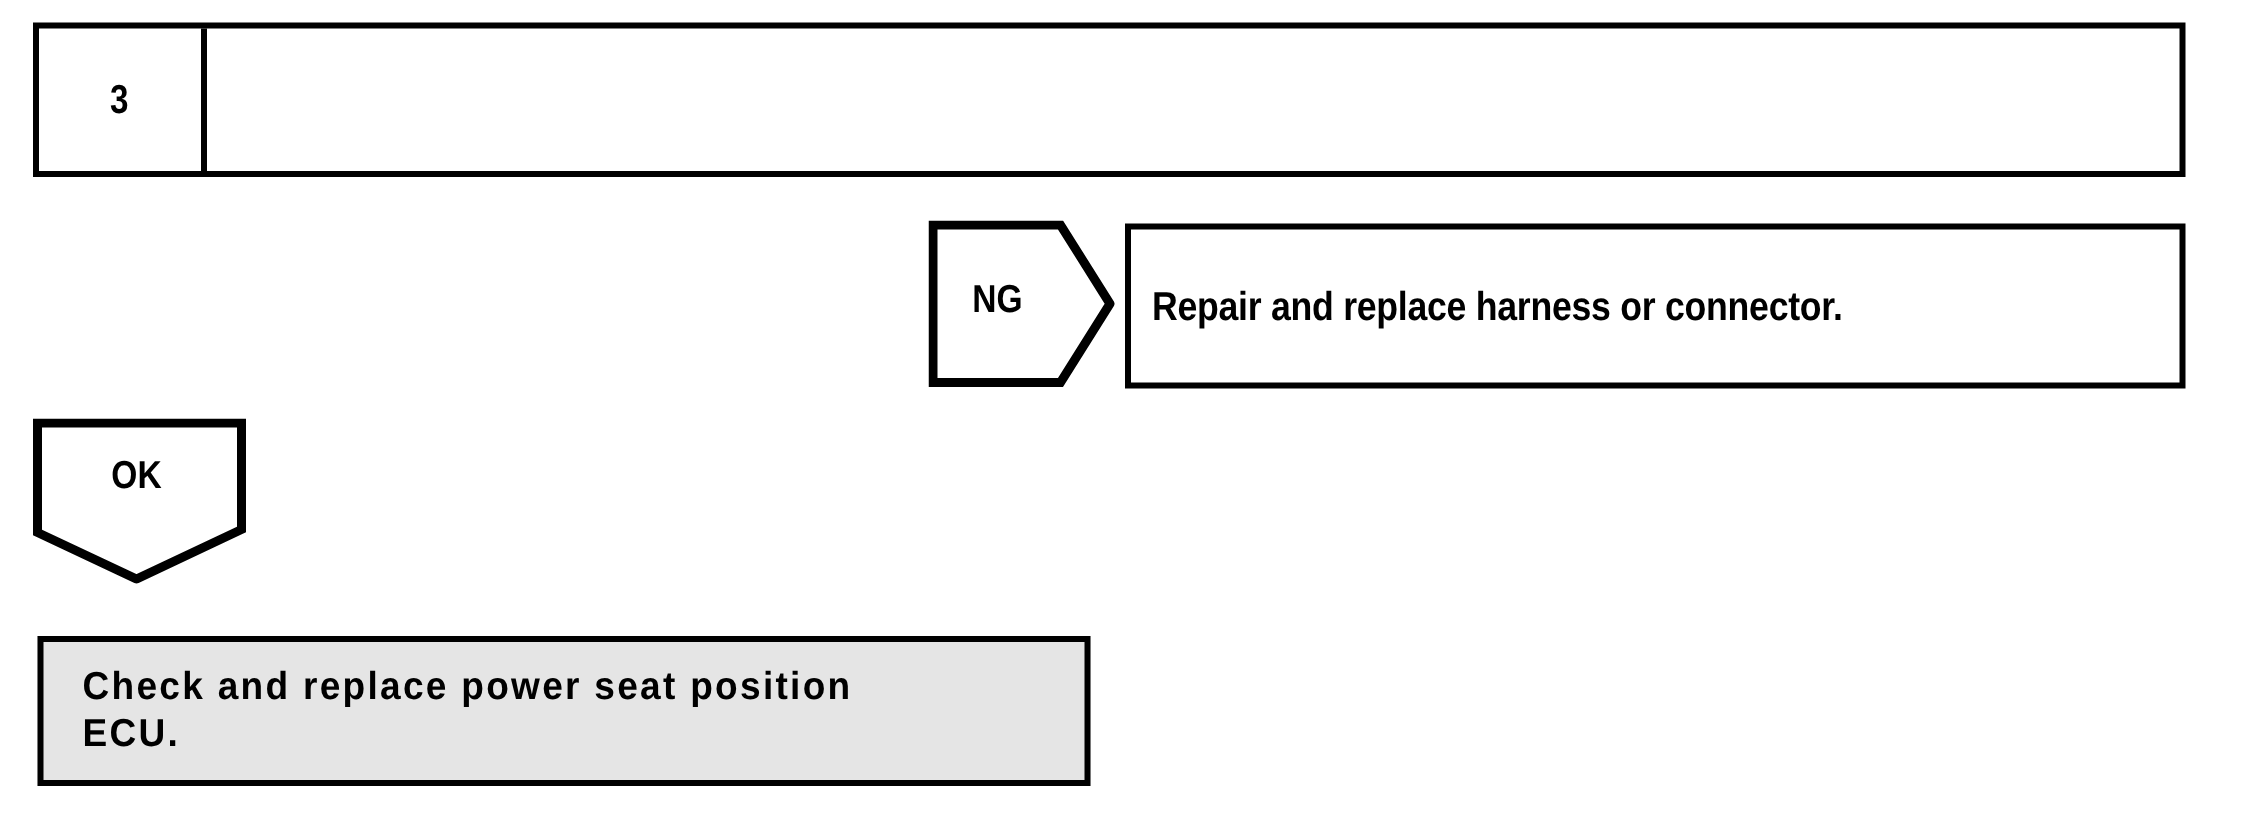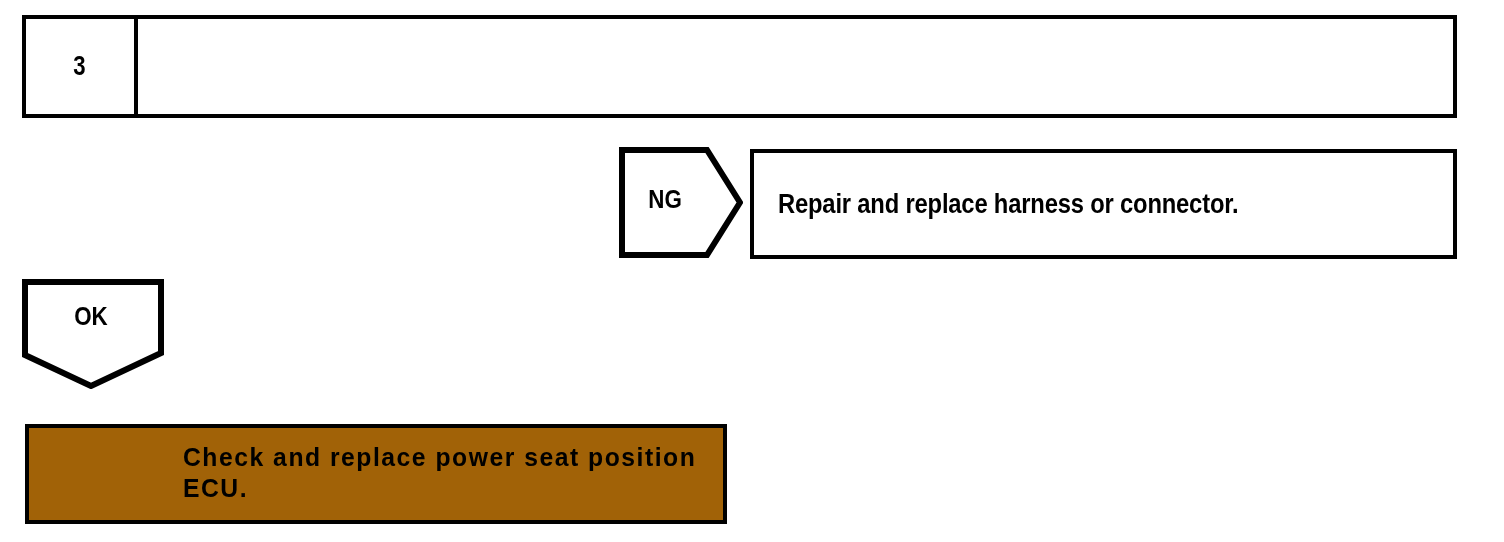--- a/index.html
+++ b/index.html
@@ -98,21 +98,21 @@
     position: absolute;
     left: 750px;
     top: 149px;
     width: 707px;
     height: 110px;
     box-sizing: border-box;
     border: 4px solid #000000;
     background: #ffffff;
     display: flex;
     align-items: center;
-    padding-left: 24px;
+    padding-left: 14px;
   }
   .ng-result-text {
     font-size: 27px;
     font-weight: bold;
     color: #000000;
     line-height: 1.12;
     letter-spacing: -0.2px;
     transform: scaleX(0.88);
     transform-origin: left center;
     white-space: pre-line;
@@ -146,25 +146,24 @@
 
   
   .ok-result-box {
     position: absolute;
     left: 25px;
     top: 424px;
     width: 702px;
     height: 100px;
     box-sizing: border-box;
     border: 4px solid #000000;
-    background: #a16207;
+    background: #e5e5e5;
     display: flex;
     align-items: flex-start;
     padding: 14px 0 0 26px;
-    justify-content: flex-end;
   }
   .ok-result-text {
     font-size: 26px;
     font-weight: bold;
     color: #000000;
     line-height: 1.18;
     letter-spacing: 1.6px;
     transform: scaleX(0.95);
     transform-origin: left top;
     white-space: pre-line;

